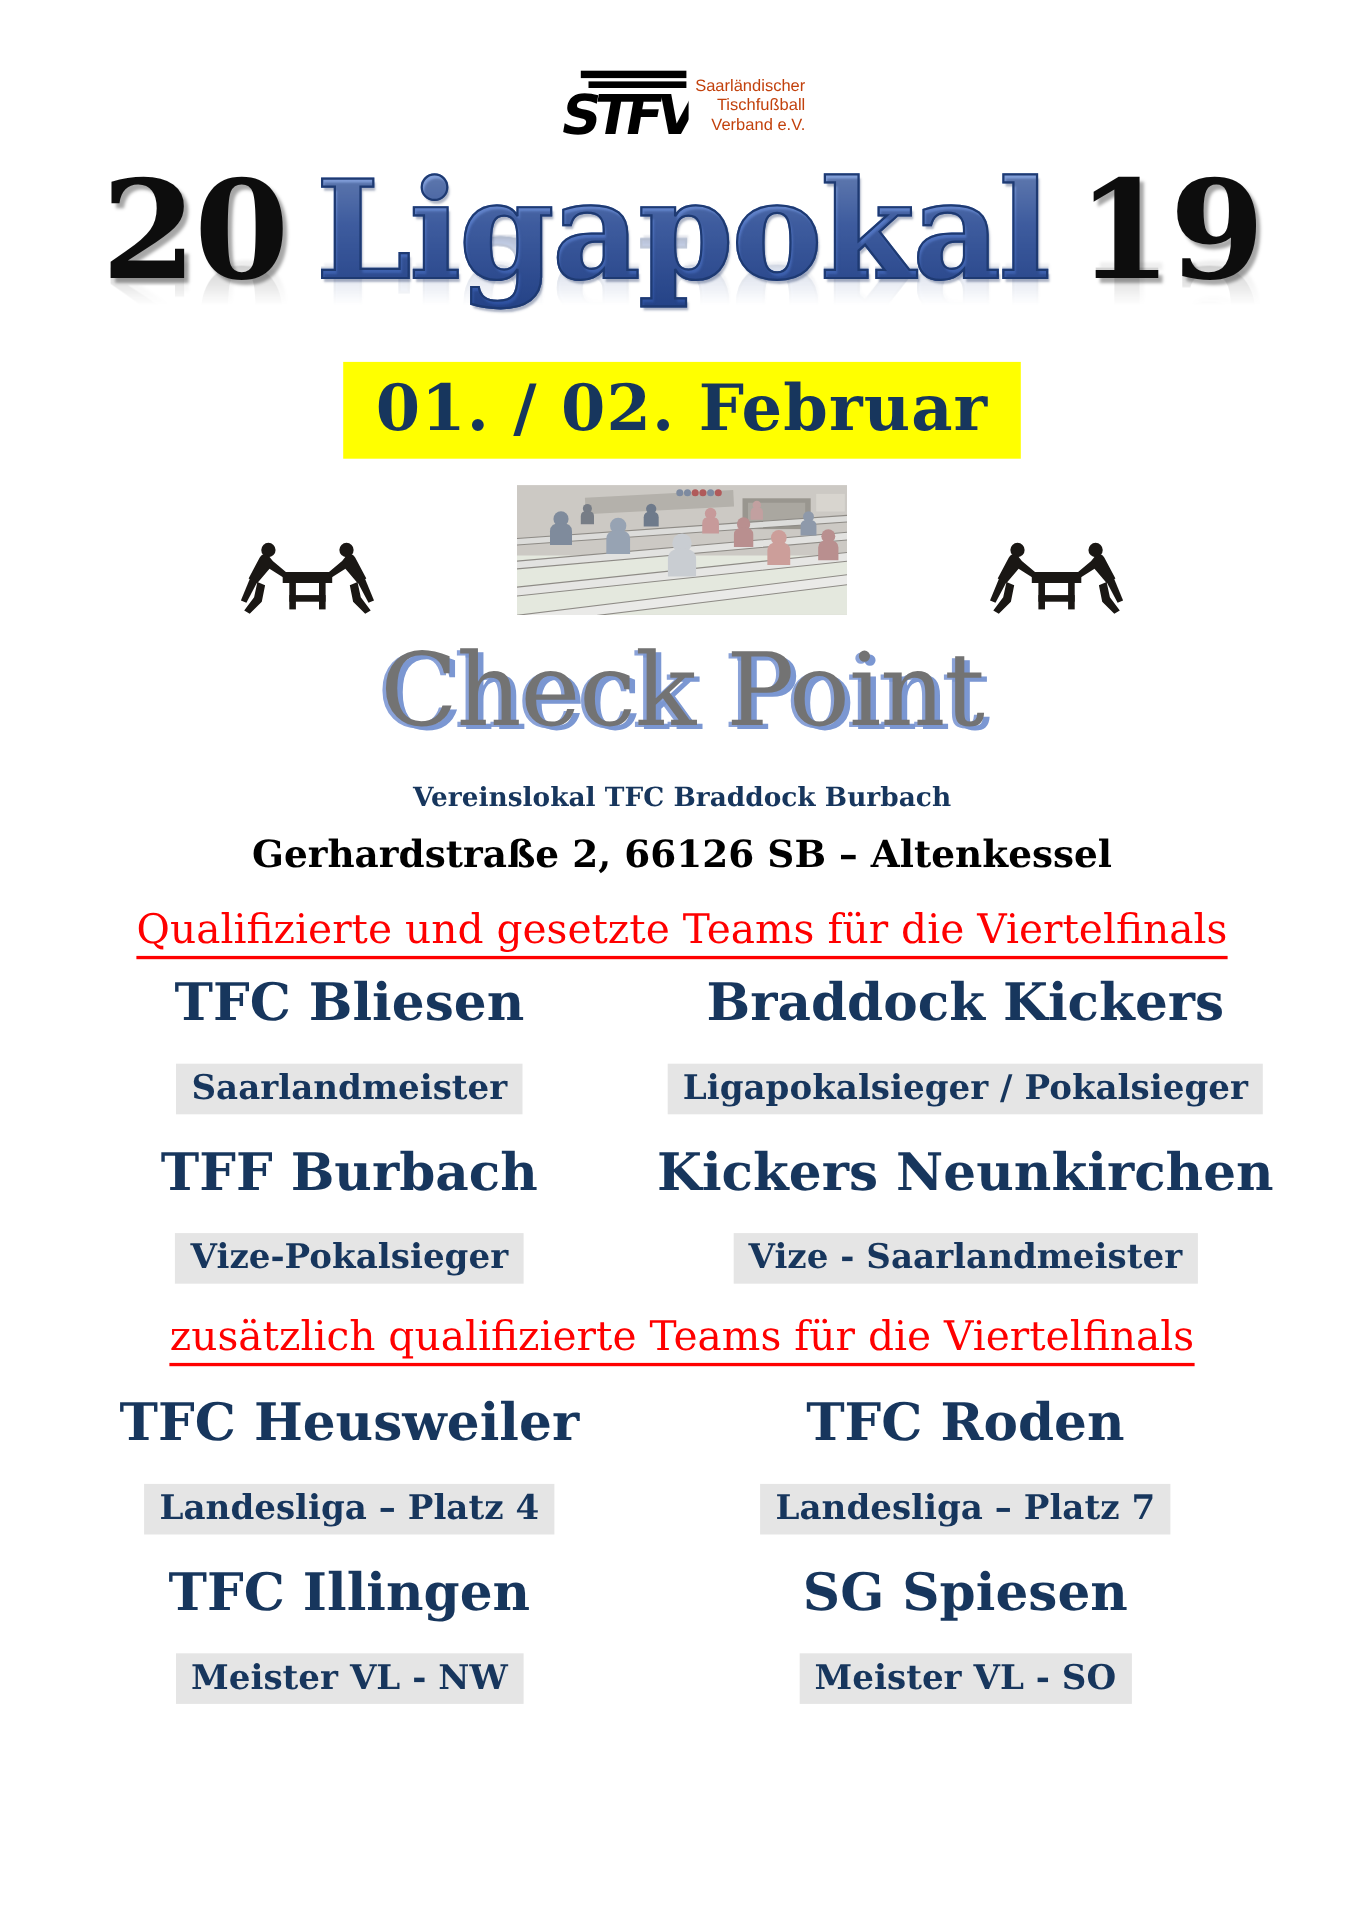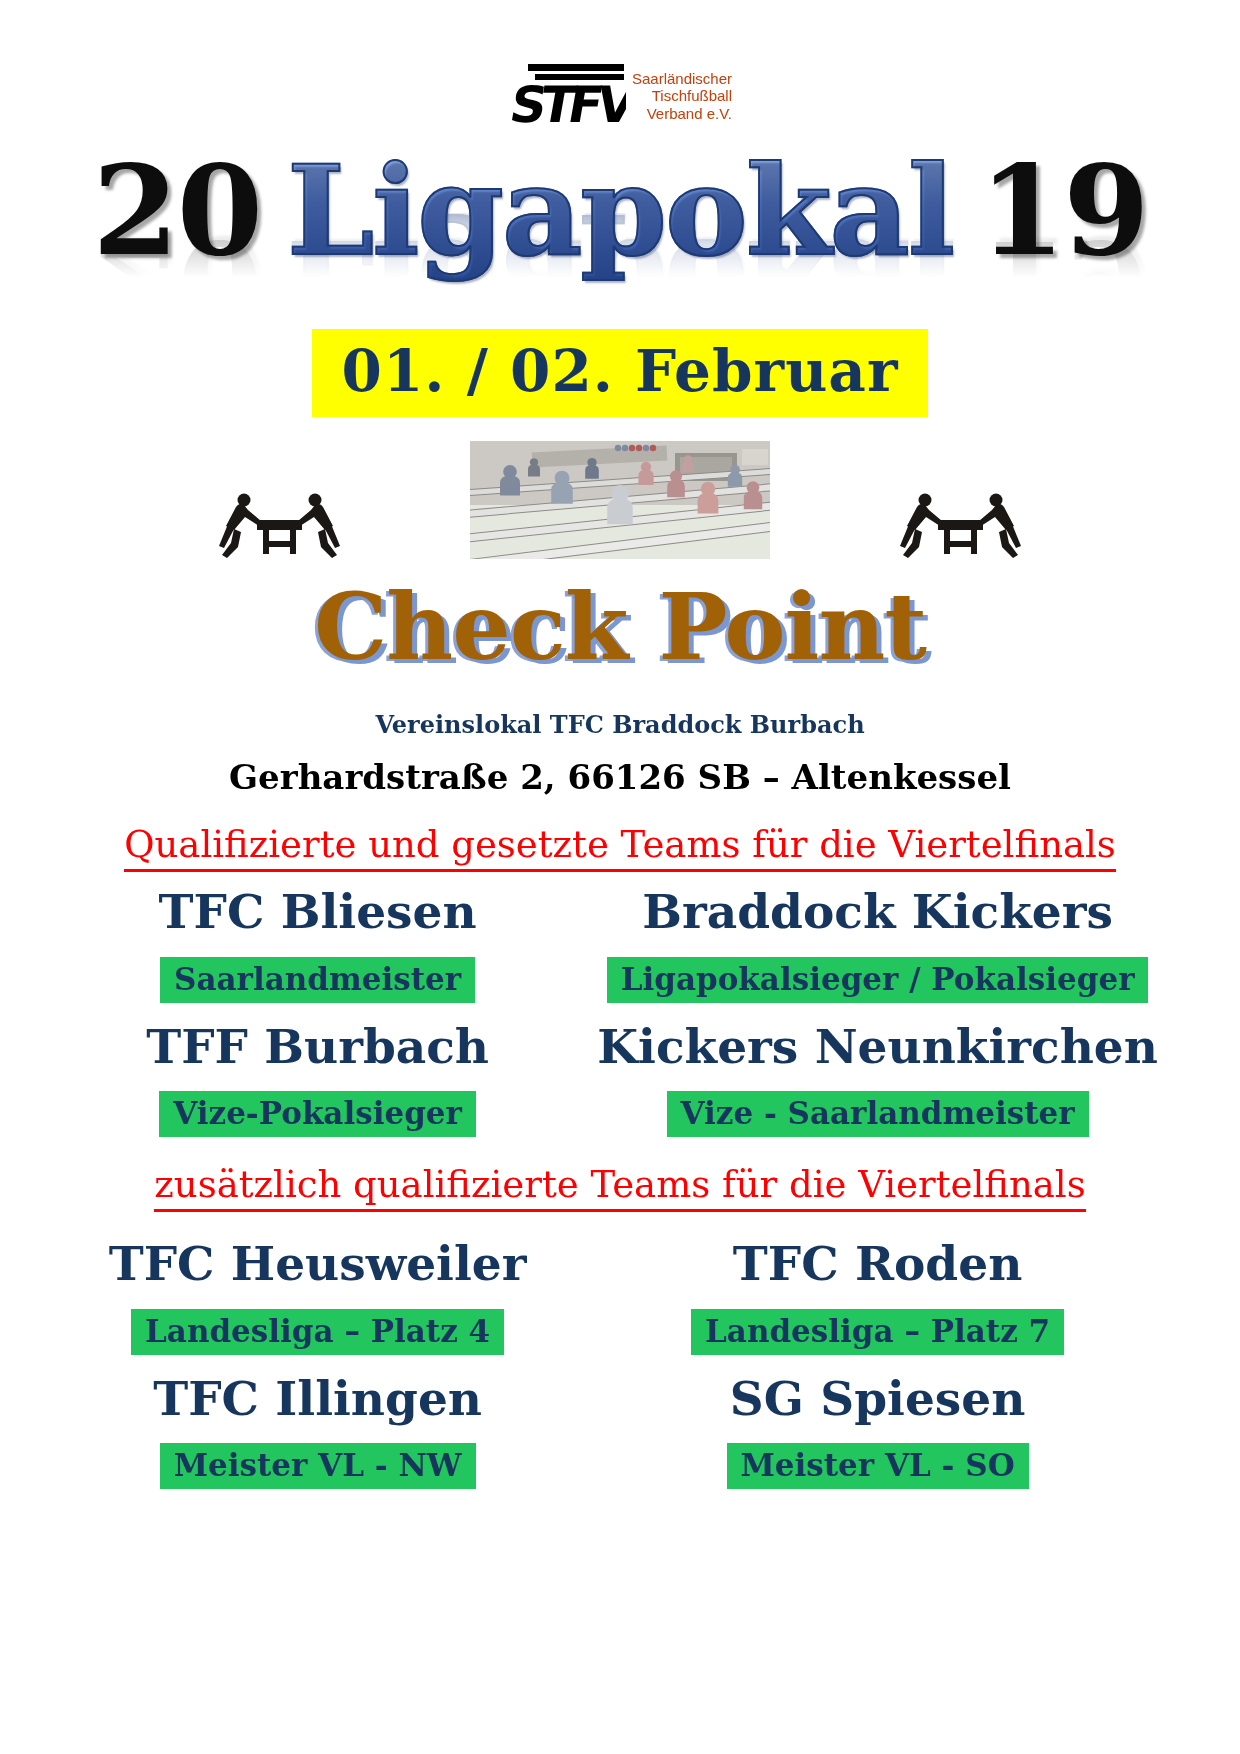--- a/index.html
+++ b/index.html
@@ -63,22 +63,22 @@
   
   .media-row{
     margin-top:22px;
     display:flex;justify-content:center;align-items:flex-end;gap:128px;
     height:120px;
   }
   .media-row svg{display:block;}
   
   .venue-name{
     margin:16px 0 0 0;
-    font-size:92px;line-height:1.15;font-weight:bold;
-    color:#a16207;
+    font-size:92px;line-height:1.15;font-weight:normal;
+    color:#737373;
     letter-spacing:-1px;
     text-shadow:5px 4px 0 #7b97d2, -3px 2px 0 #8aa2d8;
   }
   .venue-local{
     margin-top:30px;
     color:#17365D;font-size:24px;font-weight:bold;
   }
   .venue-address{
     margin-top:18px;
     color:#000;font-size:34px;font-weight:bold;
@@ -93,31 +93,31 @@
   .section-heading span{
     border-bottom:3px solid #ff0000;
     padding-bottom:3px;
   }
   
   .team-grid{
     width:1120px;
     margin:18px auto 0 auto;
     display:grid;
     grid-template-columns:46% 54%;
-    row-gap:16px;
+    row-gap:26px;
     align-items:center;
   }
   .team-name{
     color:#17365D;
     font-size:47px;line-height:1.2;font-weight:bold;
     white-space:nowrap;
   }
   .team-qual span{
     display:inline-block;
-    background:#22c55e;
+    background:#e5e5e5;
     color:#17365D;
     font-size:31px;font-weight:bold;
     padding:4px 14px 6px 14px;
     white-space:nowrap;
   }
   .grid-2{margin-top:30px;}
   .hidden-defs{position:absolute;width:0;height:0;overflow:hidden;}
 </style>
 </head>
 <body>

